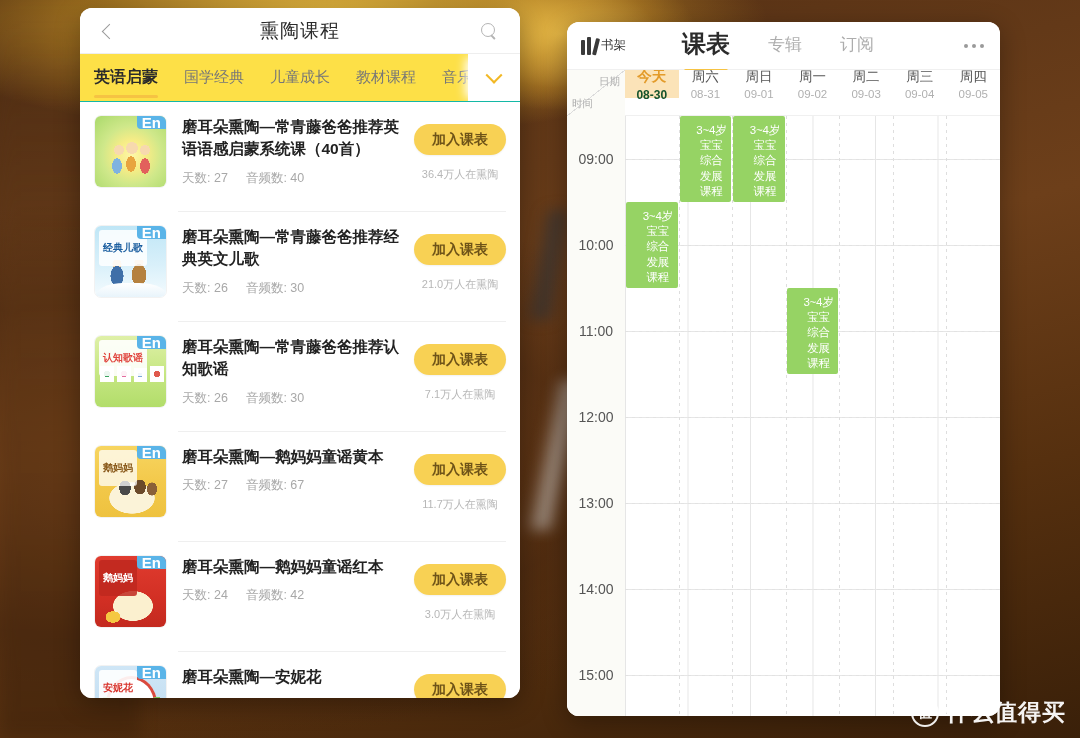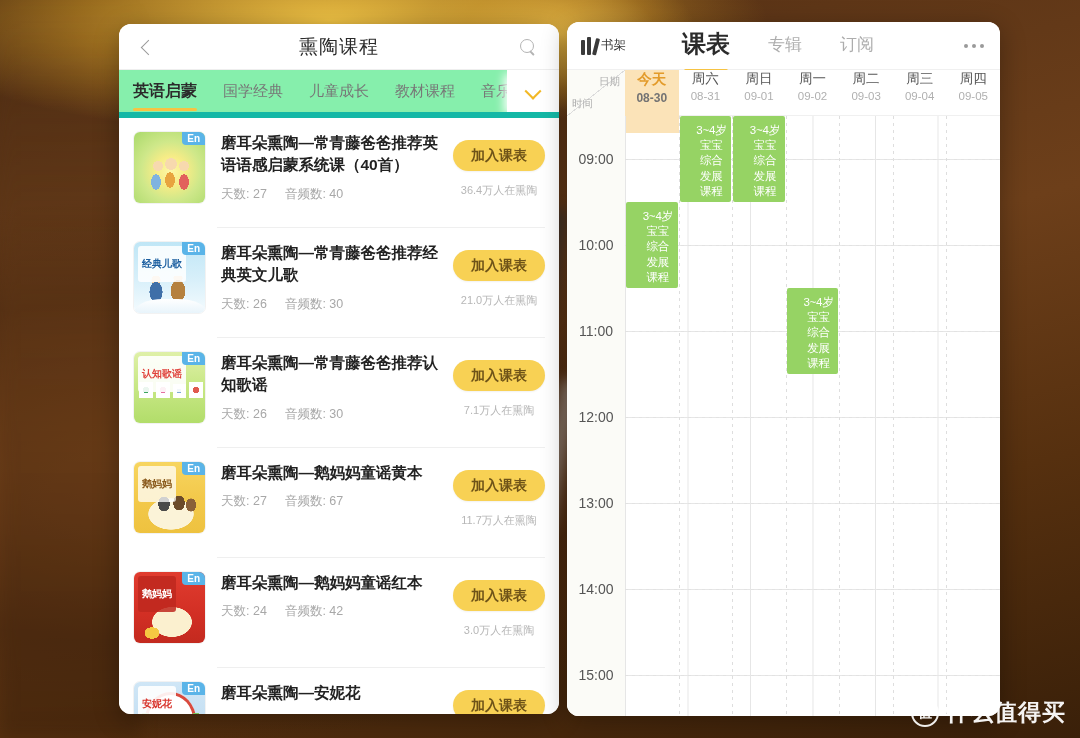--- a/index.html
+++ b/index.html
@@ -51,21 +51,21 @@
   
   .panel {
     position: absolute;
     background: #ffffff;
     border-radius: 12px;
     box-shadow: 0 6px 26px rgba(0,0,0,0.32);
     overflow: hidden;
   }
 
   
-  #left-panel { left: 80px; top: 24px; width: 440px; height: 690px; margin-left: 39px; }
+  #left-panel { left: 80px; top: 8px; width: 440px; height: 690px; }
 
   .l-header {
     position: relative;
     height: 46px;
     background: #fff;
     display: flex; align-items: center;
     border-bottom: 1px solid #eeeeee;
   }
   .back-btn {
     position: absolute; left: 12px; top: 0; height: 46px;
@@ -94,23 +94,23 @@
   }
   .mag::after {
     content:''; position:absolute; left:10px; top:10.5px;
     width:6px; height:1.5px; background:#b4b4b4;
     transform: rotate(45deg); transform-origin: left center; border-radius:1px;
   }
 
   .l-tabs {
     position: relative;
     height: 48px;
-    background: #86efac;
+    background: #fde047;
     display: flex; align-items: center;
-    border-bottom: 6px solid #14b8a6;
+    border-bottom: 1px solid #14b8a6;
     overflow: hidden;
   }
   .l-tab {
     padding: 0 13px;
     font-size: 15px; color: #777777;
     white-space: nowrap;
     cursor: pointer;
     position: relative;
     height: 48px; display: flex; align-items: center;
   }
@@ -155,21 +155,21 @@
   .thumb {
     position: relative;
     width: 73px; height: 73px; min-width: 73px;
     border-radius: 7px;
     overflow: hidden;
     border: 1px solid rgba(0,0,0,0.05);
   }
   .thumb .en-badge {
     position: absolute; right: 0; top: 0;
     background: #5ab4e8; color: #fff;
-    font-size: 10px; line-height: 13px;
+    font-size: 15px; line-height: 13px;
     padding: 0 5px; border-radius: 0 0 0 4px;
     font-weight: bold;
     z-index: 5;
   }
   .thumb-label {
     position: absolute; left: 4px; top: 4px;
     font-size: 10px; font-weight: bold;
     z-index: 4; padding: 11px 4px; border-radius: 3px;
     white-space: nowrap;
   }
@@ -355,30 +355,30 @@
     background: #fbfbf7;
     font-size: 10.5px; color: #b0b0b0;
   }
   .corner-cell .lbl-date { position: absolute; right: 5px; top: 5px; }
   .corner-cell .lbl-time { position: absolute; left: 5px; bottom: 5px; }
   .corner-cell .diag {
     position: absolute; left: 0; top: 0; width: 58px; height: 46px;
     background: linear-gradient(to bottom right, transparent calc(50% - 0.5px), #dcdcdc calc(50% - 0.5px), #dcdcdc calc(50% + 0.5px), transparent calc(50% + 0.5px));
   }
   .day-cell {
-    flex: 1; height: 63px;
+    flex: 1; height: 28px;
     display: flex; flex-direction: column;
-    align-items: center; justify-content: flex-start;
+    align-items: center; justify-content: center;
     gap: 2px; cursor: pointer;
   }
   .day-cell .dname { font-size: 13.5px; color: #555; }
   .day-cell .ddate { font-size: 11.5px; color: #b0b0b0; }
   .day-cell.today { background: #fbe3b8; }
   .day-cell.today .dname { color: #e39b2a; font-weight: bold; font-size: 14.5px; }
-  .day-cell.today .ddate { color: #737373; font-weight: bold; font-size: 12px; }
+  .day-cell.today .ddate { color: #14532d; font-weight: bold; font-size: 12px; }
 
   .sched-body {
     position: relative;
     display: flex;
     height: 600px;
   }
   .time-col {
     position: relative;
     width: 58px; min-width: 58px;
     background: #fbfbf7;

